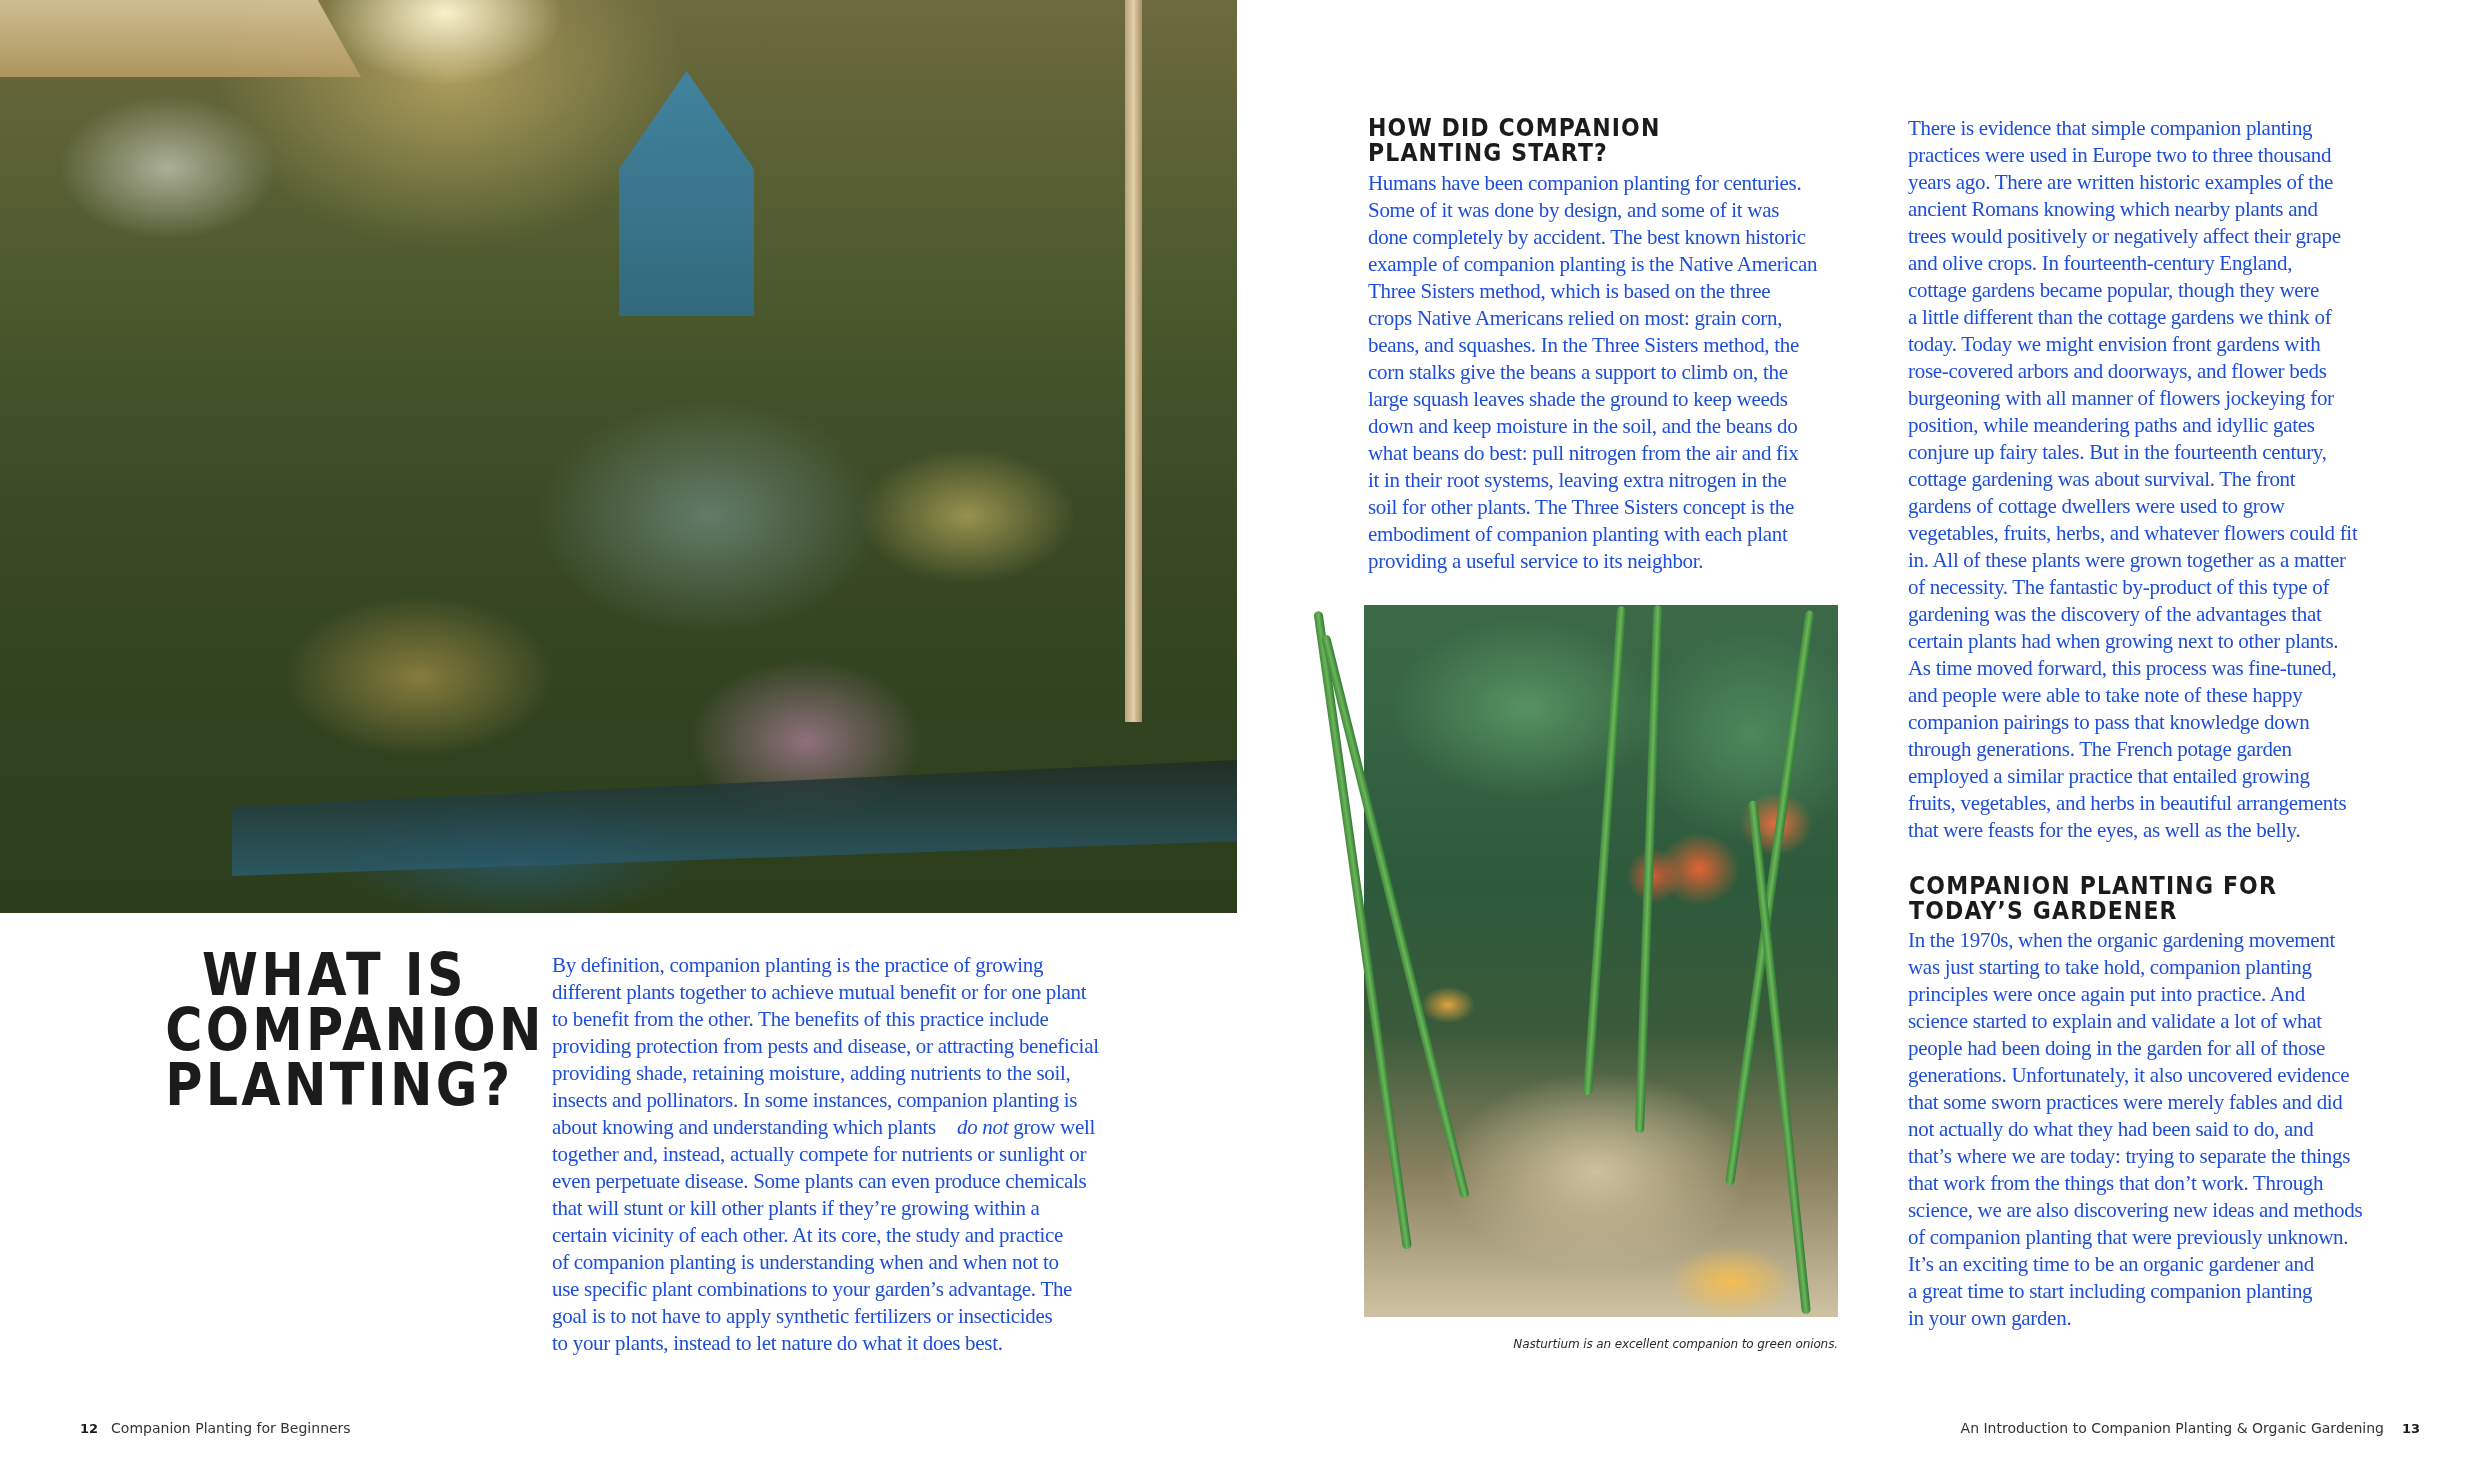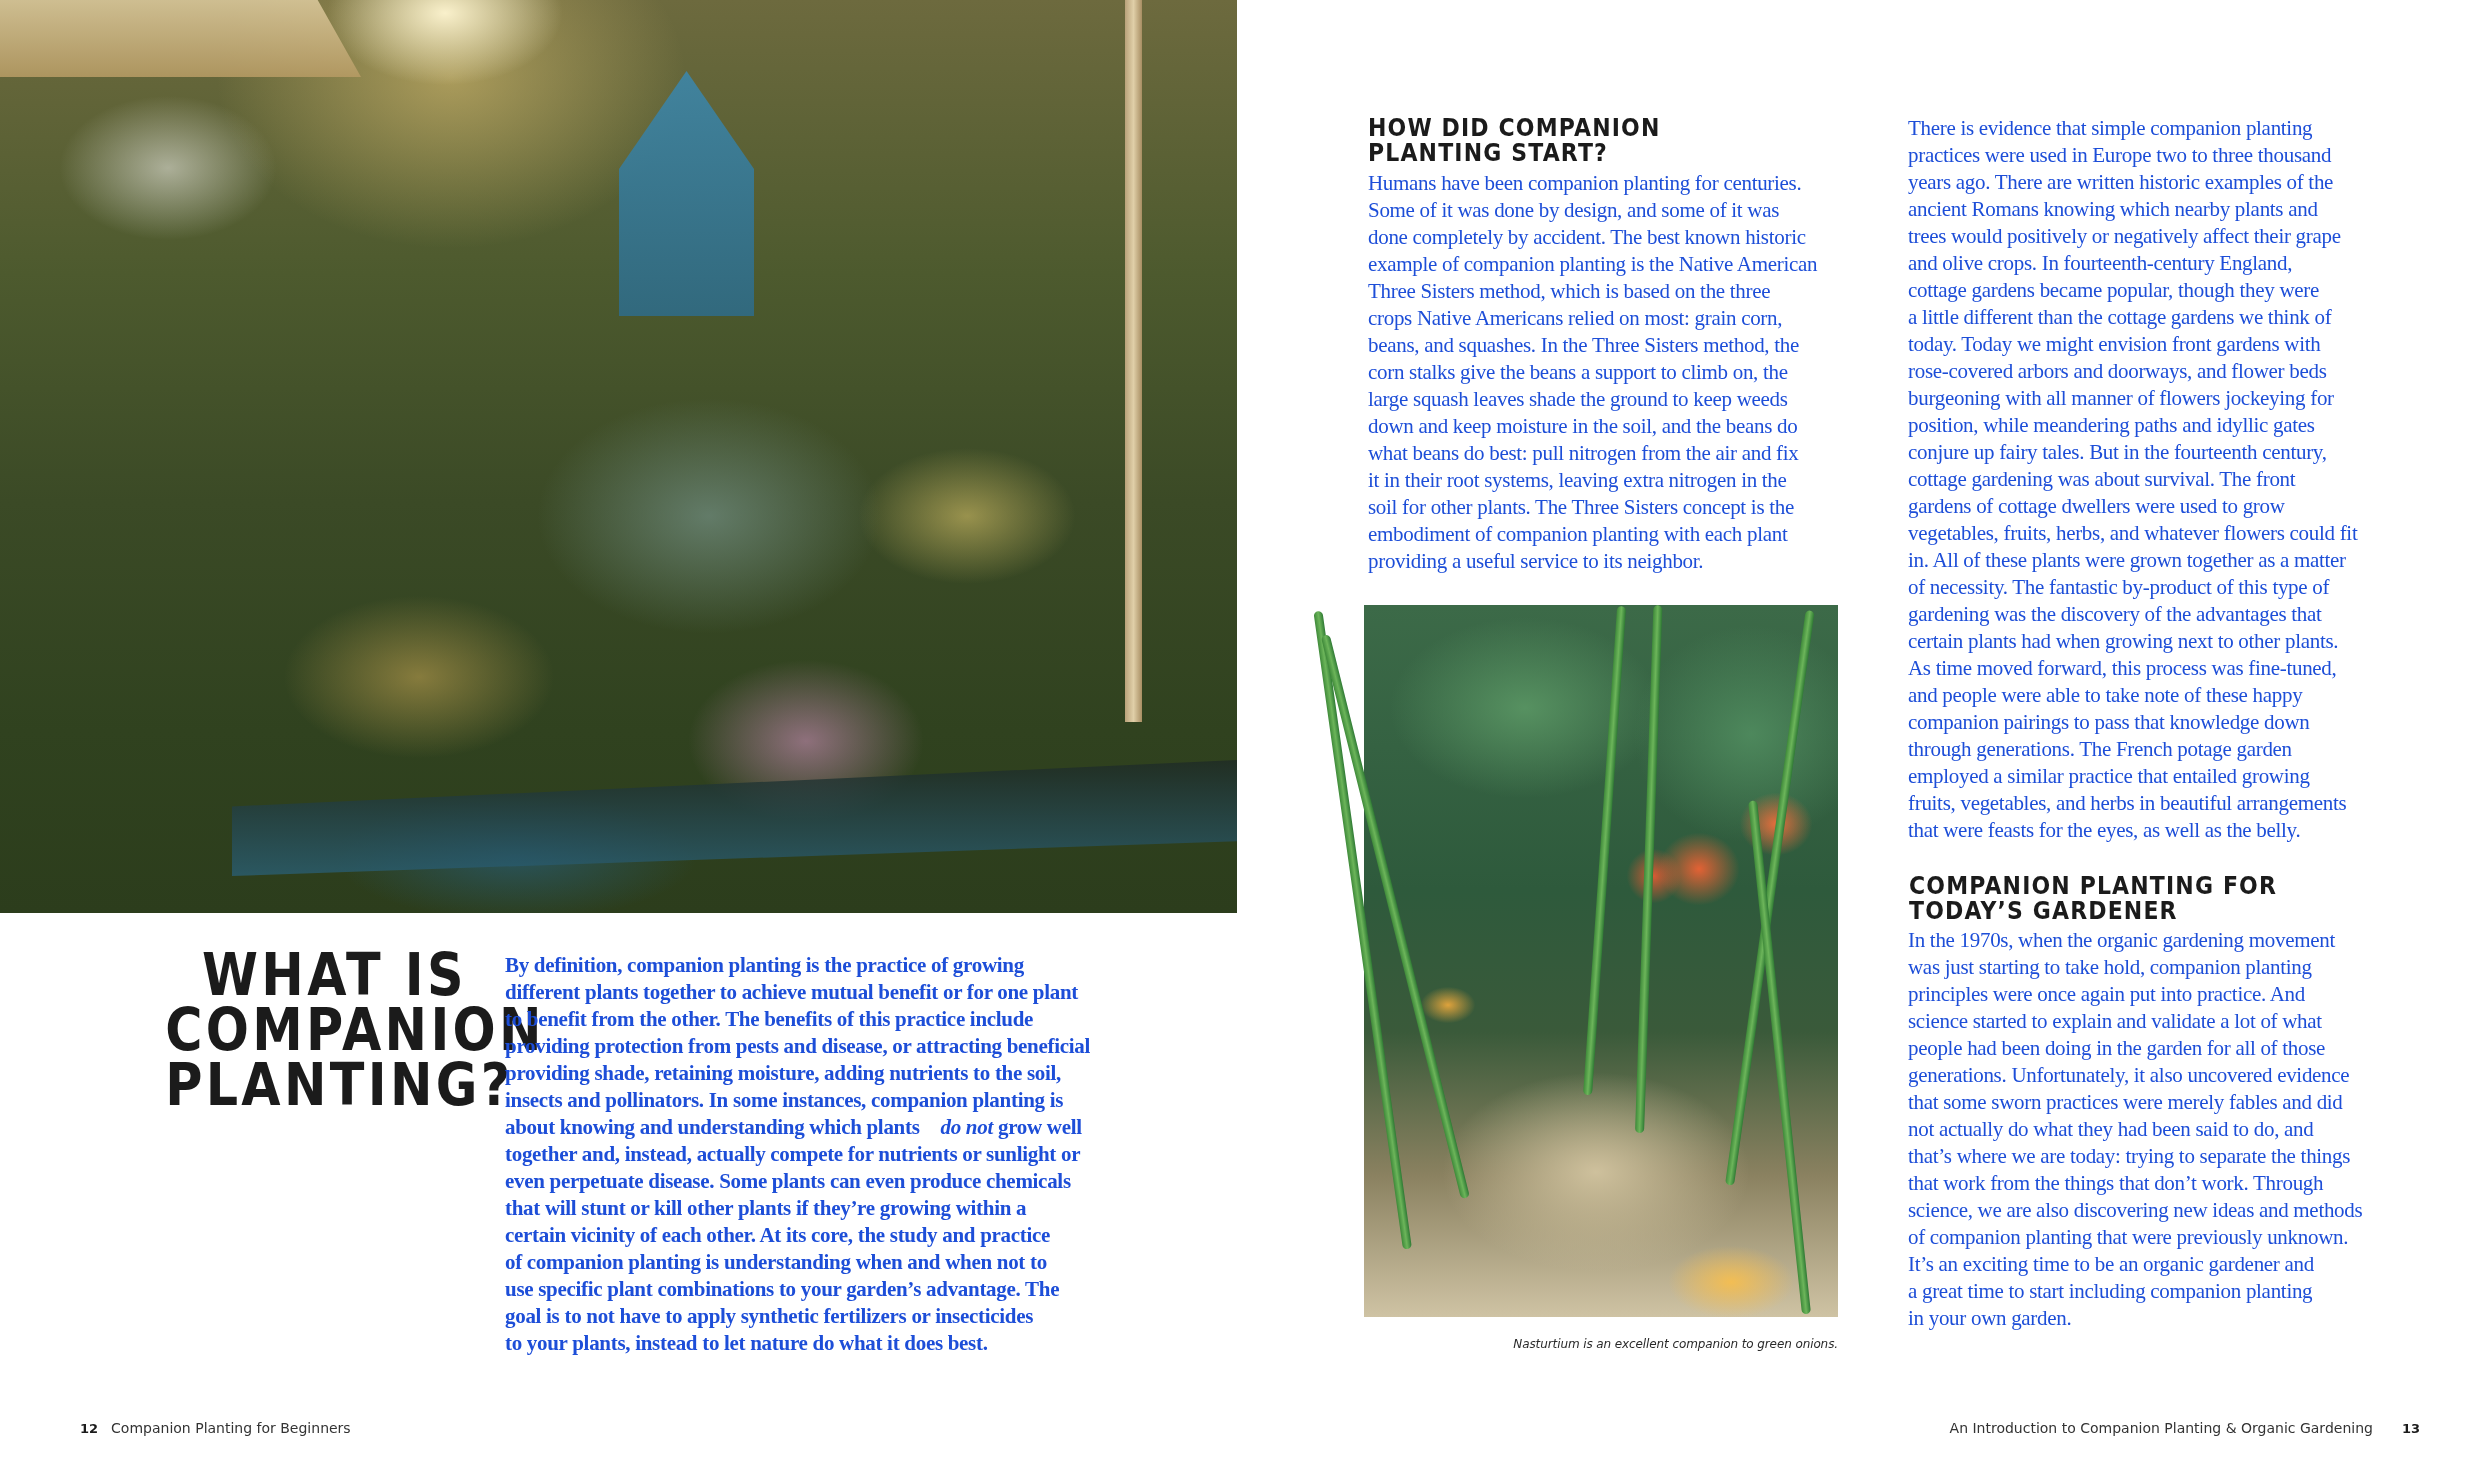--- a/index.html
+++ b/index.html
@@ -83,42 +83,42 @@
   .subhead span { display: block; }
 
   .body-text {
     font-family: "Liberation Serif", "DejaVu Serif", serif;
     font-size: 21px; line-height: 27px; color: #1d4ed8;
     letter-spacing: -0.3px;
   }
   .body-text .ln { display: block; white-space: nowrap; }
   .body-text em { font-style: italic; margin-left: 16px; }
 
-  .col1 { left: 505px; top: 952px; width: 586px; font-weight: bold; }
+  .col1 { left: 552px; top: 952px; width: 586px; }
   .col2-head { left: 1368px; top: 115px; width: 490px; }
   .col2 { left: 1368px; top: 170px; width: 490px; }
   .col3 { left: 1908px; top: 115px; width: 490px; }
   .col3-head { left: 1909px; top: 873px; width: 490px; }
   .col3b { left: 1908px; top: 927px; width: 490px; }
 
   .caption {
     left: 1364px; top: 1337px; width: 474px; text-align: right;
     font-family: "DejaVu Sans", sans-serif; font-style: italic;
     font-size: 12px; color: #2a2a2a; letter-spacing: -0.1px;
   }
 
   .footer {
     top: 1420px; font-family: "DejaVu Sans", sans-serif;
     font-size: 14px; color: #333; white-space: nowrap;
   }
   .footer .pnum { font-weight: bold; color: #1b1b1b; font-size: 13px; }
   .footer-left { left: 80px; }
   .footer-left .pnum { margin-right: 13px; }
   .footer-right { right: 55px; text-align: right; }
-  .footer-right .pnum { margin-left: 29px; }
+  .footer-right .pnum { margin-left: 18px; }
 </style>
 </head>
 <body>
 
 <div class="abs photo-garden">
   <div class="hut"></div>
   <div class="birdhouse"></div>
   <div class="pole"></div>
   <div class="bed"></div>
 </div>

